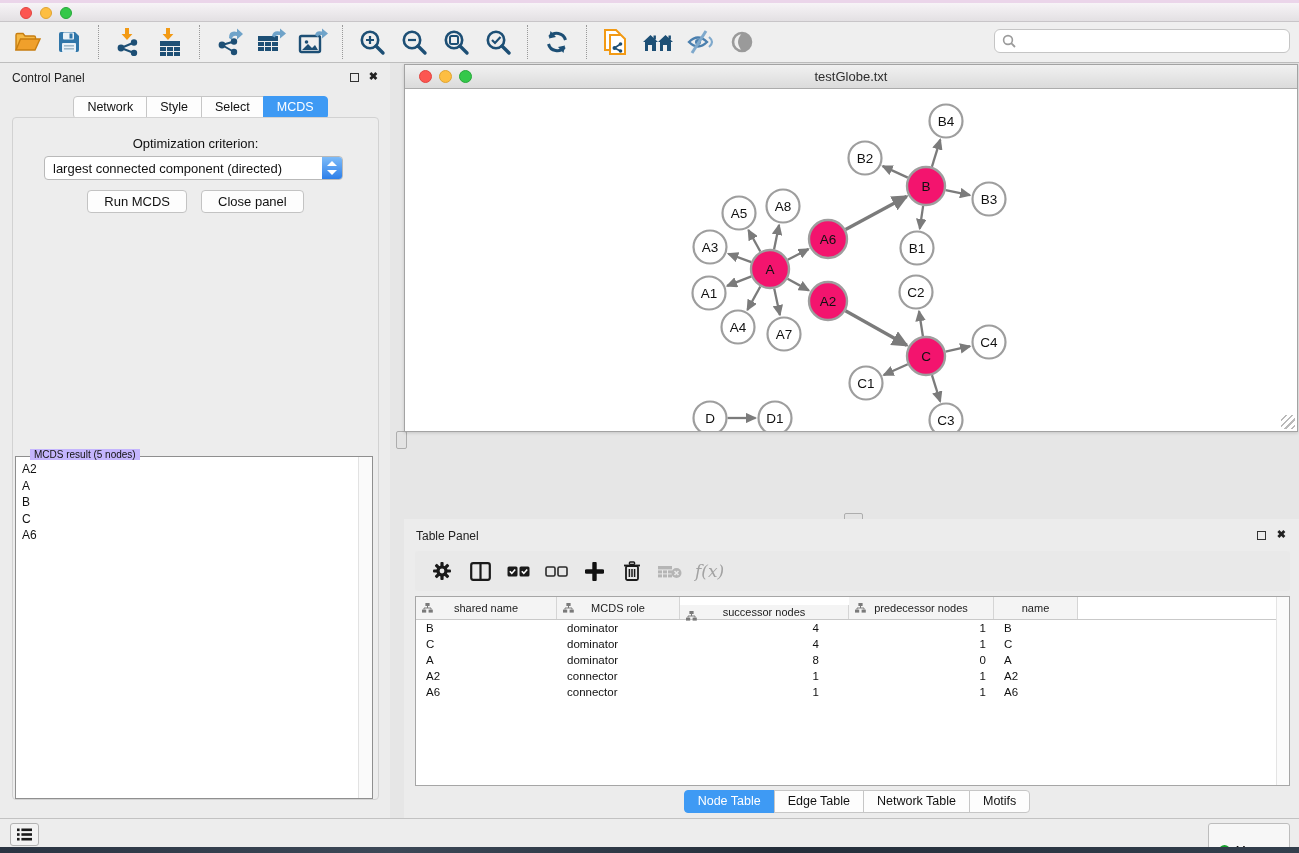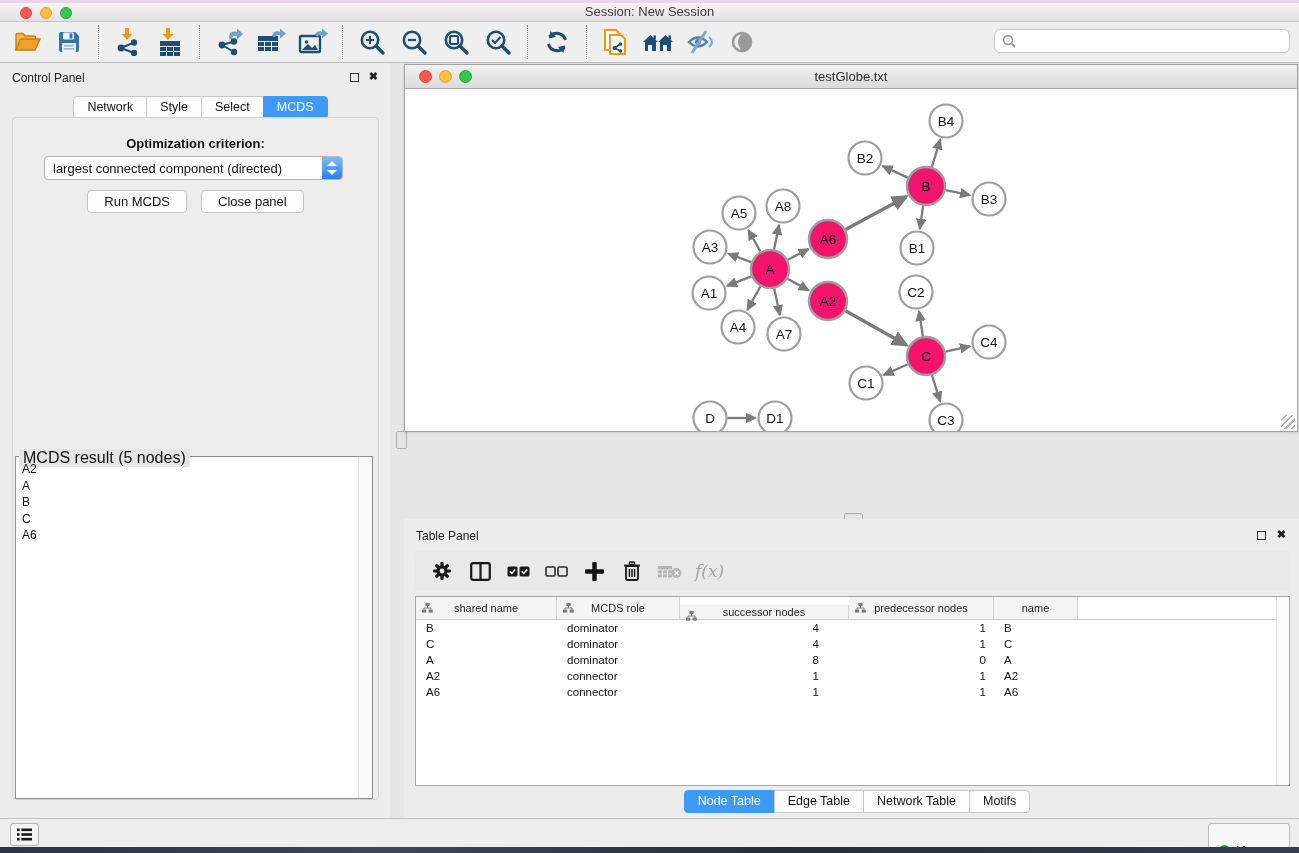--- a/index.html
+++ b/index.html
@@ -38,35 +38,35 @@
   .wbtn-float{position:absolute;top:10px;width:9px;height:9px;border:1.5px solid #333;box-sizing:border-box;}
   .wbtn-close{position:absolute;top:6px;font-size:11px;font-weight:bold;color:#222;line-height:14px;}
   .cp-tabs{position:absolute;top:33px;left:0;width:100%;display:flex;justify-content:center;}
   .tab{height:21px;line-height:21px;padding:0 13px;background:#FDFDFD;border:1px solid #C6C6C6;
        font-size:12.5px;color:#111;margin-left:-1px;cursor:default;}
   .tab:first-child{border-radius:4px 0 0 4px;margin-left:11px;}
   .tab:last-child{border-radius:0 4px 4px 0;}
   .tab.active{background:#3E9AF4;border-color:#3E9AF4;color:#fff;}
   .cp-body{position:absolute;left:12px;right:11px;top:54px;bottom:18px;background:#EDEDED;
            border:1px solid #D2D2D2;border-radius:4px;}
-  .opt-label{position:absolute;top:18px;width:100%;text-align:center;font-size:13px;color:#111;font-weight:bold;}
+  .opt-label{position:absolute;top:18px;width:100%;text-align:center;font-size:13px;color:#111;}
   .dropdown{position:absolute;left:31px;right:35px;top:38px;height:24px;background:#fff;
             border:1px solid #B9B9B9;border-radius:4px;display:flex;align-items:center;box-sizing:border-box;}
   .dropdown .dd-text{flex:1;font-size:13px;padding-left:8px;color:#111;white-space:nowrap;}
   .dd-stepper{width:20px;height:22px;background:linear-gradient(#7DBBF8,#2D7FE9);
               border-radius:0 3px 3px 0;position:relative;}
   .dd-stepper .up,.dd-stepper .dn{position:absolute;left:5px;width:0;height:0;border-left:5px solid transparent;border-right:5px solid transparent;}
   .dd-stepper .up{top:4px;border-bottom:5px solid #fff;}
   .dd-stepper .dn{bottom:4px;border-top:5px solid #fff;}
   .btn-row{position:absolute;top:72px;width:100%;display:flex;justify-content:center;gap:14px;}
   .pbtn{height:23px;line-height:21px;padding:0 16px;background:#FDFDFD;border:1px solid #C3C3C3;
         border-radius:4px;font-size:13px;color:#111;box-sizing:border-box;}
   .result-box{position:absolute;left:2px;right:5px;top:338px;bottom:0;border:1px solid #8F8F8F;
               background:#fff;margin:0;padding:0;}
-  .result-legend{position:absolute;top:-8px;left:3px;background:#e5e5e5;padding:0 4px;font-size:16px;color:#111;}
+  .result-legend{position:absolute;top:-8px;left:14px;background:#c4b5fd;padding:0 4px;font-size:10px;color:#111;}
   .result-list{position:absolute;left:1px;top:4px;bottom:1px;right:14px;overflow:hidden;}
   .result-item{font-size:12px;line-height:16.5px;padding-left:5px;color:#111;}
   .result-scroll{position:absolute;top:0;bottom:0;right:0;width:13px;background:#FAFAFA;border-left:1px solid #E2E2E2;}
 
   
   .v-grip{position:absolute;left:396px;top:368px;width:9px;height:16px;background:#E3E3E3;
           border:1px solid #ADADAD;border-radius:2px;}
   .h-grip{position:absolute;left:844px;top:450px;width:17px;height:7px;background:#E3E3E3;
           border:1px solid #ADADAD;border-radius:2px;}
 
@@ -114,21 +114,20 @@
 </style>
 </head>
 <body>
 
 <div class="screen">
 
   <div class="titlebar">
     <span class="tl red" style="left:20px"></span>
     <span class="tl yellow" style="left:40px"></span>
     <span class="tl green" style="left:60px"></span>
-    <div class="title-text">Session: New Session</div>
   </div>
 
   <div class="toolbar">
     <div class="tbtn" style="margin-left:9px">
       <svg width="27" height="24" viewBox="0 0 27 24">
           <path d="M2 20 L2 5 Q2 3.5 3.5 3.5 L9 3.5 L11 6 L20 6 Q21.5 6 21.5 7.5 L21.5 9" fill="#F6B944" stroke="#C87E10" stroke-width="1.4"></path>
           <path d="M2 20 L6.5 9 L26 9 L21 20 Z" fill="#F0A02B" stroke="#C87E10" stroke-width="1.4"></path>
         </svg>
     </div>
     <div class="tbtn">

